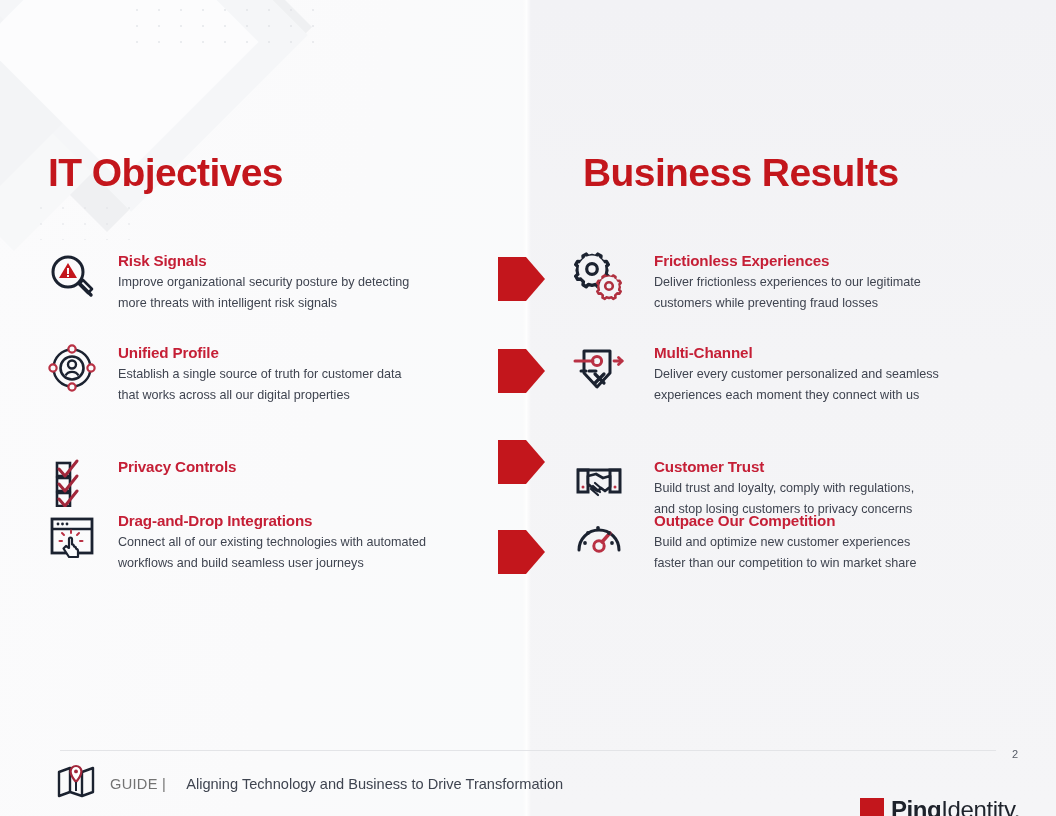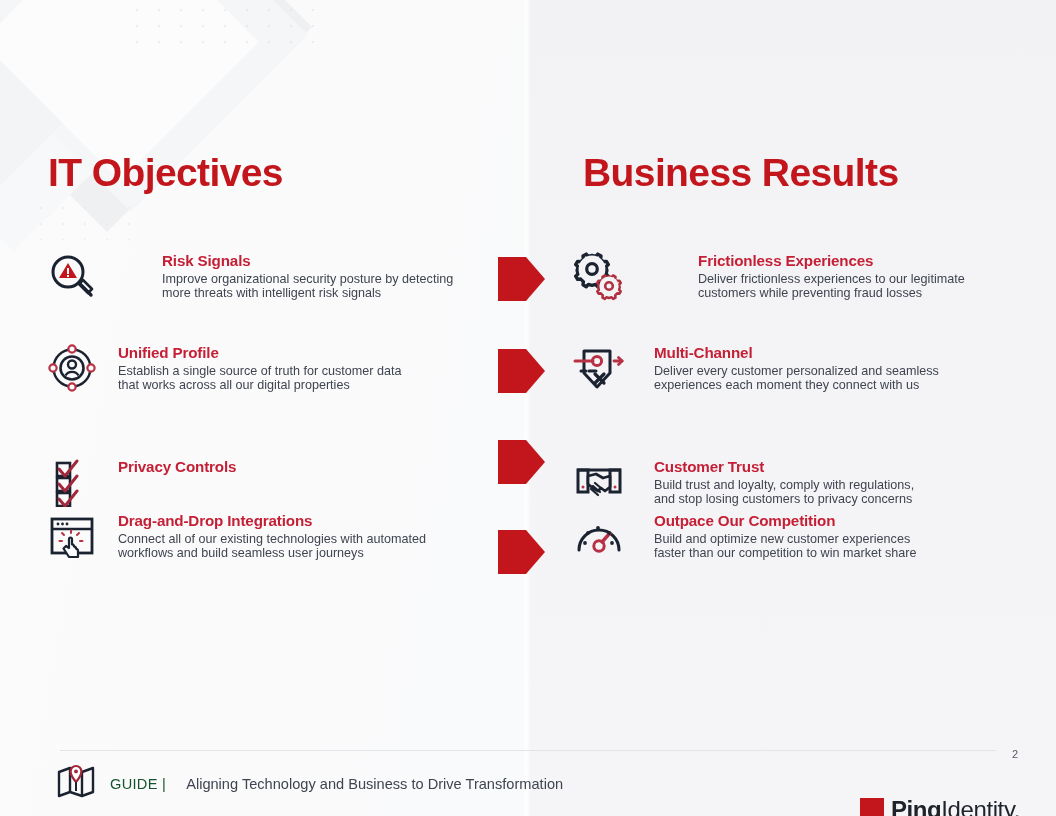--- a/index.html
+++ b/index.html
@@ -123,32 +123,32 @@
     color: #c51f36;
     font-weight: bold;
     font-size: 15.2px;
     letter-spacing: -0.15px;
     margin-bottom: 3px;
     white-space: nowrap;
   }
   .item-desc {
     color: #3f4450;
     font-size: 12.6px;
-    line-height: 14px;
+    line-height: 21px;
     white-space: pre-line;
   }
 
   
   .col-left-item  { left: 44px; }
   .col-right-item { left: 568px; }
   .col-right-item .item-icon { width: 62px; flex: 0 0 62px; }
   .col-right-item .item-text { margin-left: 24px; }
   .col-left-item .item-text  { margin-left: 18px; }
 
-  .row-1 { top: 248px; gap: 44px; }
+  .row-1 { top: 248px; }
   .row-2 { top: 340px; }
   .row-3 { top: 430px; margin-top: 24px; }
   .row-4 { top: 508px; }
 
   
   .arrow {
     position: absolute;
     left: 498px;
     width: 48px;
     height: 44px;
@@ -166,21 +166,21 @@
     background: #e3e4e7;
   }
   .footer {
     position: absolute;
     left: 56px; top: 762px;
     display: flex;
     align-items: center;
     height: 44px;
   }
   .footer-label {
-    color: #14532d;
+    color: #737373;
     font-size: 14.6px;
     letter-spacing: 0.3px;
     margin-left: 14px;
     white-space: nowrap;
   }
   .footer-text {
     color: #3f4450;
     font-size: 14.6px;
     margin-left: 20px;
     white-space: nowrap;

